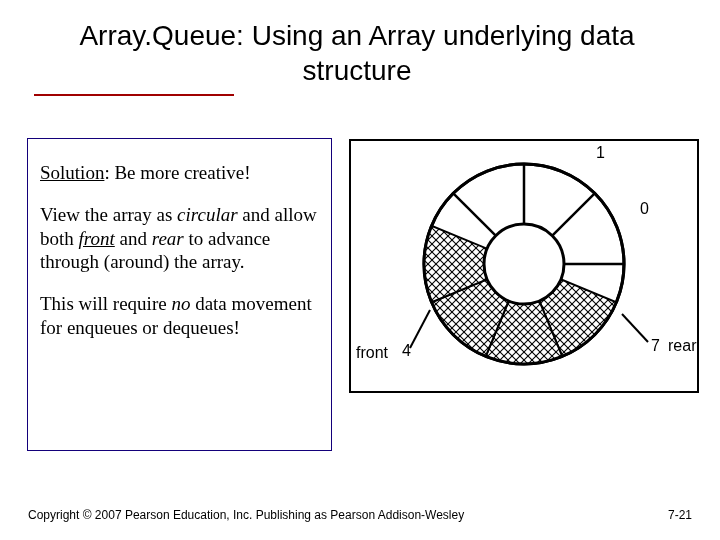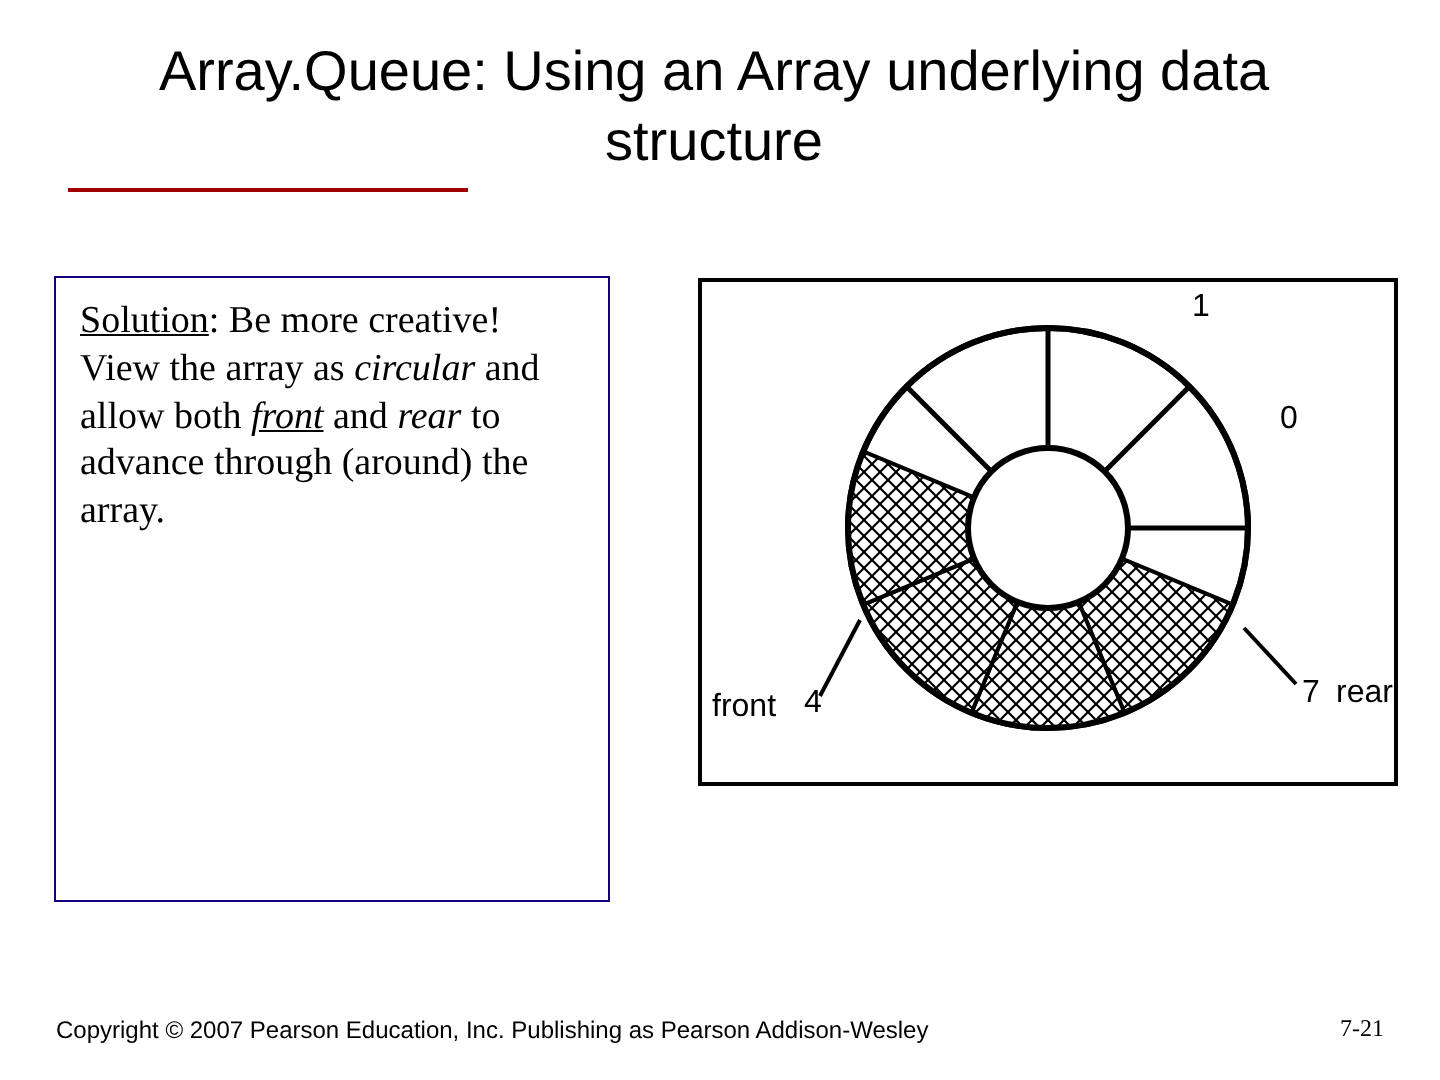--- a/index.html
+++ b/index.html
@@ -26,31 +26,31 @@
     left: 34px;
     top: 94px;
     width: 200px;
     height: 2px;
     background: #a00000;
   }
   .text-box {
     position: absolute;
     left: 27px;
     top: 138px;
-    width: 278px;
+    width: 305px;
     height: 313px;
     border: 1px solid #13007a;
-    padding: 10px 12px;
+    padding: 22px 12px;
     font-family: "Times New Roman", Times, serif;
     font-size: 19px;
     line-height: 1.25;
     color: #000;
   }
   .solution-label { text-decoration: underline; }
-  .para { }
+  .para { margin-top: 18px; }
   .italic { font-style: italic; }
   .under { text-decoration: underline; }
   .diagram-wrap {
     position: absolute;
     left: 348px;
     top: 138px;
     width: 352px;
     height: 300px;
   }
   .footer {
@@ -58,37 +58,40 @@
     left: 28px;
     bottom: 18px;
     font-family: Liberation Sans, sans-serif;
     font-size: 12px;
     color: #000;
   }
   .page-num {
     position: absolute;
     right: 28px;
     bottom: 18px;
-    font-family: Liberation Serif, serif;
+    font-family: Liberation Sans, sans-serif;
     font-size: 12px;
     color: #000;
   }
 </style>
 </head>
 <body>
 
 <div class="title">Array.Queue: Using an Array underlying data structure</div>
 <div class="title-underline"></div>
 
 <div class="text-box">
   <div>
     <span class="solution-label">Solution</span><span>: Be more creative!</span>
   </div>
   <div class="para">
     <span>View the array as </span><span class="italic">circular</span><span> and allow both </span><span class="italic under">front</span><span> and </span><span class="italic">rear</span><span> to advance through (around) the array.</span>
+  </div>
+  <div class="para">
+    <span>This will require </span><span class="italic">no</span><span> data movement for enqueues or dequeues!</span>
   </div>
 </div>
 
 <div class="diagram-wrap">
   <svg width="352" height="300" viewBox="0 0 352 300">
     <defs>
       <pattern id="hatch" patternUnits="userSpaceOnUse" width="8" height="8" patternTransform="rotate(45)">
         <rect width="8" height="8" fill="#ffffff"></rect>
         <line x1="0" y1="0" x2="0" y2="8" stroke="#000" stroke-width="1.2"></line>
       </pattern>

